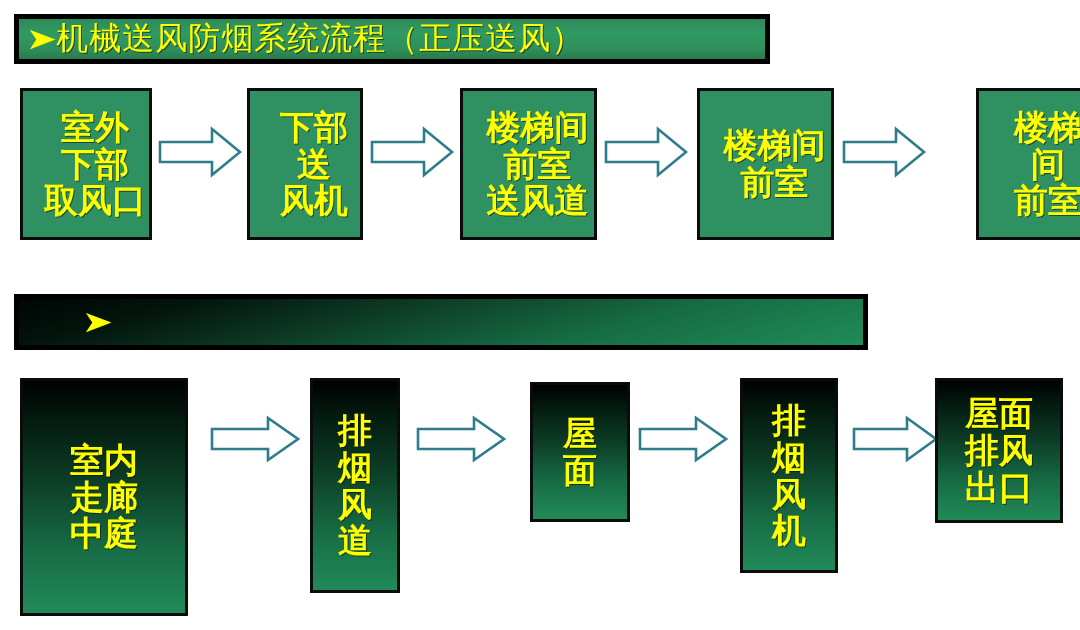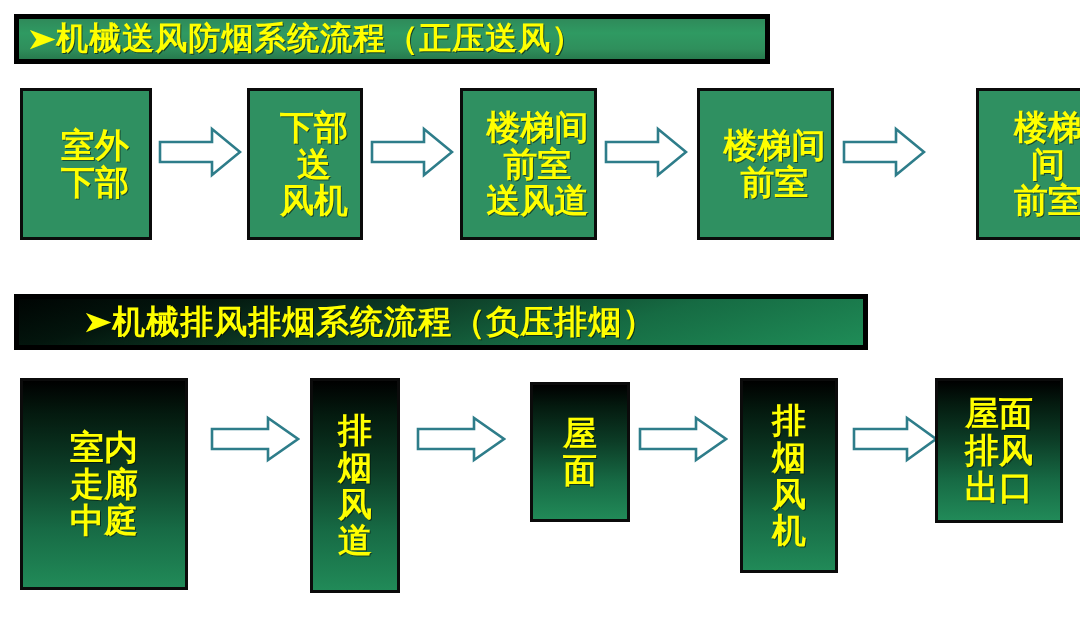--- a/index.html
+++ b/index.html
@@ -19,21 +19,21 @@
   .title-bar {
     position: absolute;
     box-sizing: border-box;
     border: 5px solid #000000;
     display: flex;
     align-items: center;
     overflow: hidden;
   }
   .title-bar .title-text {
     color: #ffff00;
-    font-weight: bold;
+    font-weight: normal;
     letter-spacing: 1px;
     white-space: nowrap;
     text-shadow: 1px 1px 0 rgba(0,0,0,0.55);
     text-align: center;
   }
 
   #title-bar-1 {
     left: 14px;
     top: 14px;
     width: 756px;
@@ -118,20 +118,21 @@
 <div class="title-bar" id="title-bar-1">
   <span class="bullet">➤</span>
   <span class="title-text">机械送风防烟系统流程（正压送风）</span>
 </div>
 
 <div class="row-top">
 
   <div class="flow-box" style="left:20px; top:88px; width:132px; height:152px;">
     <div class="box-line">室外</div>
     <div class="box-line">下部</div>
+    <div class="box-line">取风口</div>
   </div>
 
   <div class="arrow" style="left:158px; top:126px; width:84px; height:52px;">
     <svg viewBox="0 0 84 52" preserveAspectRatio="none">
       <polygon points="2,16 54,16 54,3 82,26 54,49 54,36 2,36" fill="#ffffff" stroke="#2e7d8a" stroke-width="2.6" stroke-linejoin="miter"></polygon>
     </svg>
   </div>
 
   <div class="flow-box" style="left:247px; top:88px; width:116px; height:152px;">
     <div class="box-line">下部</div>
@@ -171,26 +172,25 @@
   <div class="flow-box" style="left:976px; top:88px; width:126px; height:152px;">
     <div class="box-line">楼梯</div>
     <div class="box-line">间</div>
     <div class="box-line">前室</div>
   </div>
 
 </div>
 
 <div class="title-bar" id="title-bar-2">
   <span class="bullet">➤</span>
-  <span class="title-text">机械排风排烟系统流程（负压排烟）</span>
 </div>
 
 <div class="row-bottom">
 
-  <div class="flow-box" style="left:20px; top:378px; width:168px; height:212px;">
+  <div class="flow-box" style="left:20px; top:378px; width:168px; height:238px;">
     <div class="box-line">室内</div>
     <div class="box-line">走廊</div>
     <div class="box-line">中庭</div>
   </div>
 
   <div class="arrow" style="left:210px; top:415px; width:90px; height:48px;">
     <svg viewBox="0 0 90 48" preserveAspectRatio="none">
       <polygon points="2,14 58,14 58,3 88,24 58,45 58,34 2,34" fill="#ffffff" stroke="#2e7d8a" stroke-width="2.6" stroke-linejoin="miter"></polygon>
     </svg>
   </div>

